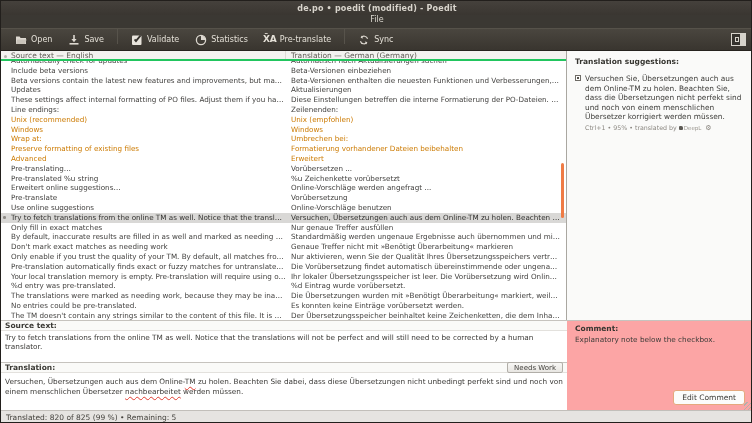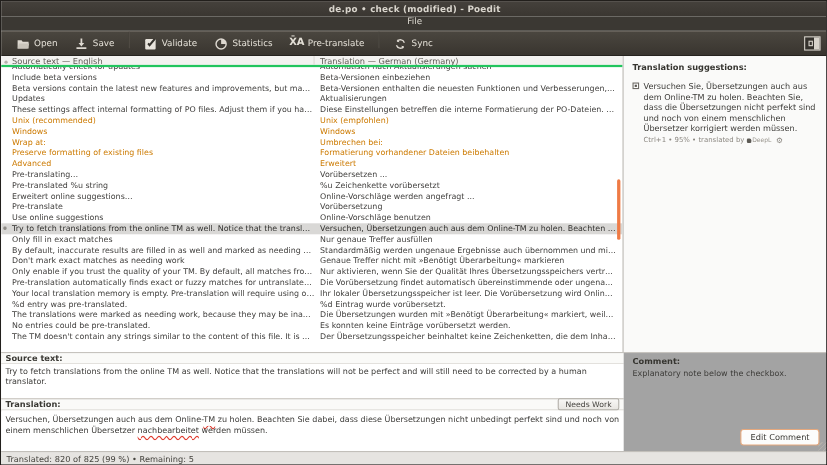--- a/index.html
+++ b/index.html
@@ -70,42 +70,42 @@
   .suggest-item { display:flex; gap:4px; padding:8px 6px 0 8px; }
   .flag-box { width:6px; height:6px; border:1px solid #6e6b66; background:#fdfdfc; margin-top:1px; flex:none; position:relative; }
   .flag-box::after { content:""; position:absolute; left:1px; top:1px; right:1px; bottom:1px; background:#55524c; }
   .suggest-text { font-size:7.4px; color:#3d3c39; line-height:9.6px; }
   .suggest-meta { font-size:6.3px; color:#8b8781; padding:2px 0 0 18px; display:flex; align-items:center; gap:2px; }
   .deepl-mark { display:inline-flex; align-items:center; gap:1px; }
   .deepl-dot { width:4px; height:4px; background:#5d5a55; border-radius:1px 40% 1px 1px; }
   .deepl-name { font-size:5.5px; color:#9a968f; }
   .gear { font-size:7px; color:#8b8781; margin-left:2px; }
 
-  .comment-panel { position:absolute; left:566px; top:319px; width:186px; height:90px; background:#a3a3a3;
+  .comment-panel { position:absolute; left:566px; top:319px; width:186px; height:90px; background:#fca5a5;
     border-top:1px solid #c6c3be; }
   .comment-title { font-size:7.5px; font-weight:bold; color:#363530; padding:3px 0 0 8px; }
   .comment-text { font-size:7.3px; color:#3d3c39; padding:2px 8px 0 8px; line-height:9px; }
   .edit-comment { position:absolute; right:8px; bottom:5px; font-size:7.5px; color:#3a3934;
     background:#fcfcfb; border:1px solid #e5a87d; border-radius:3px; padding:2px 8px; font-family:inherit; }
   .grip { position:absolute; right:1px; bottom:0px; width:8px; height:8px;
     background:repeating-linear-gradient(135deg, transparent 0 2px, #b3b0aa 2px 3px); }
 
   
   .statusbar { position:absolute; left:0; top:409px; width:752px; height:14px; background:#e6e4e1;
     border-top:1px solid #c2bfba; font-size:7.5px; color:#45433e; line-height:13px; padding-left:5px; }
 
   svg { display:block; }
 </style>
 </head>
 <body>
 
 <div class="window">
 
   <div class="titlebar">
-    <span class="title">de.po • check (modified) - Poedit</span>
+    <span class="title">de.po • poedit (modified) - Poedit</span>
   </div>
 
   <div class="menubar">
     <span class="menu-item">File</span>
     <span class="menu-item">Edit</span>
     <span class="menu-item">View</span>
     <span class="menu-item">Catalog</span>
     <span class="menu-item">Go</span>
     <span class="menu-item">Help</span>
   </div>
@@ -192,20 +192,24 @@
             <span class="c1">Beta versions contain the latest new features and improvements, but may be a bit l...</span>
             <span class="c2">Beta-Versionen enthalten die neuesten Funktionen und Verbesserungen, können all...</span>
           </div>
           <div class="lrow">
             <span class="c1">Updates</span>
             <span class="c2">Aktualisierungen</span>
           </div>
           <div class="lrow">
             <span class="c1">These settings affect internal formatting of PO files. Adjust them if you have specifi...</span>
             <span class="c2">Diese Einstellungen betreffen die interne Formatierung der PO-Dateien. Passen Sie ...</span>
+          </div>
+          <div class="lrow">
+            <span class="c1">Line endings:</span>
+            <span class="c2">Zeilenenden:</span>
           </div>
           <div class="lrow fuzzy">
             <span class="c1">Unix (recommended)</span>
             <span class="c2">Unix (empfohlen)</span>
           </div>
           <div class="lrow fuzzy">
             <span class="c1">Windows</span>
             <span class="c2">Windows</span>
           </div>
           <div class="lrow fuzzy">

